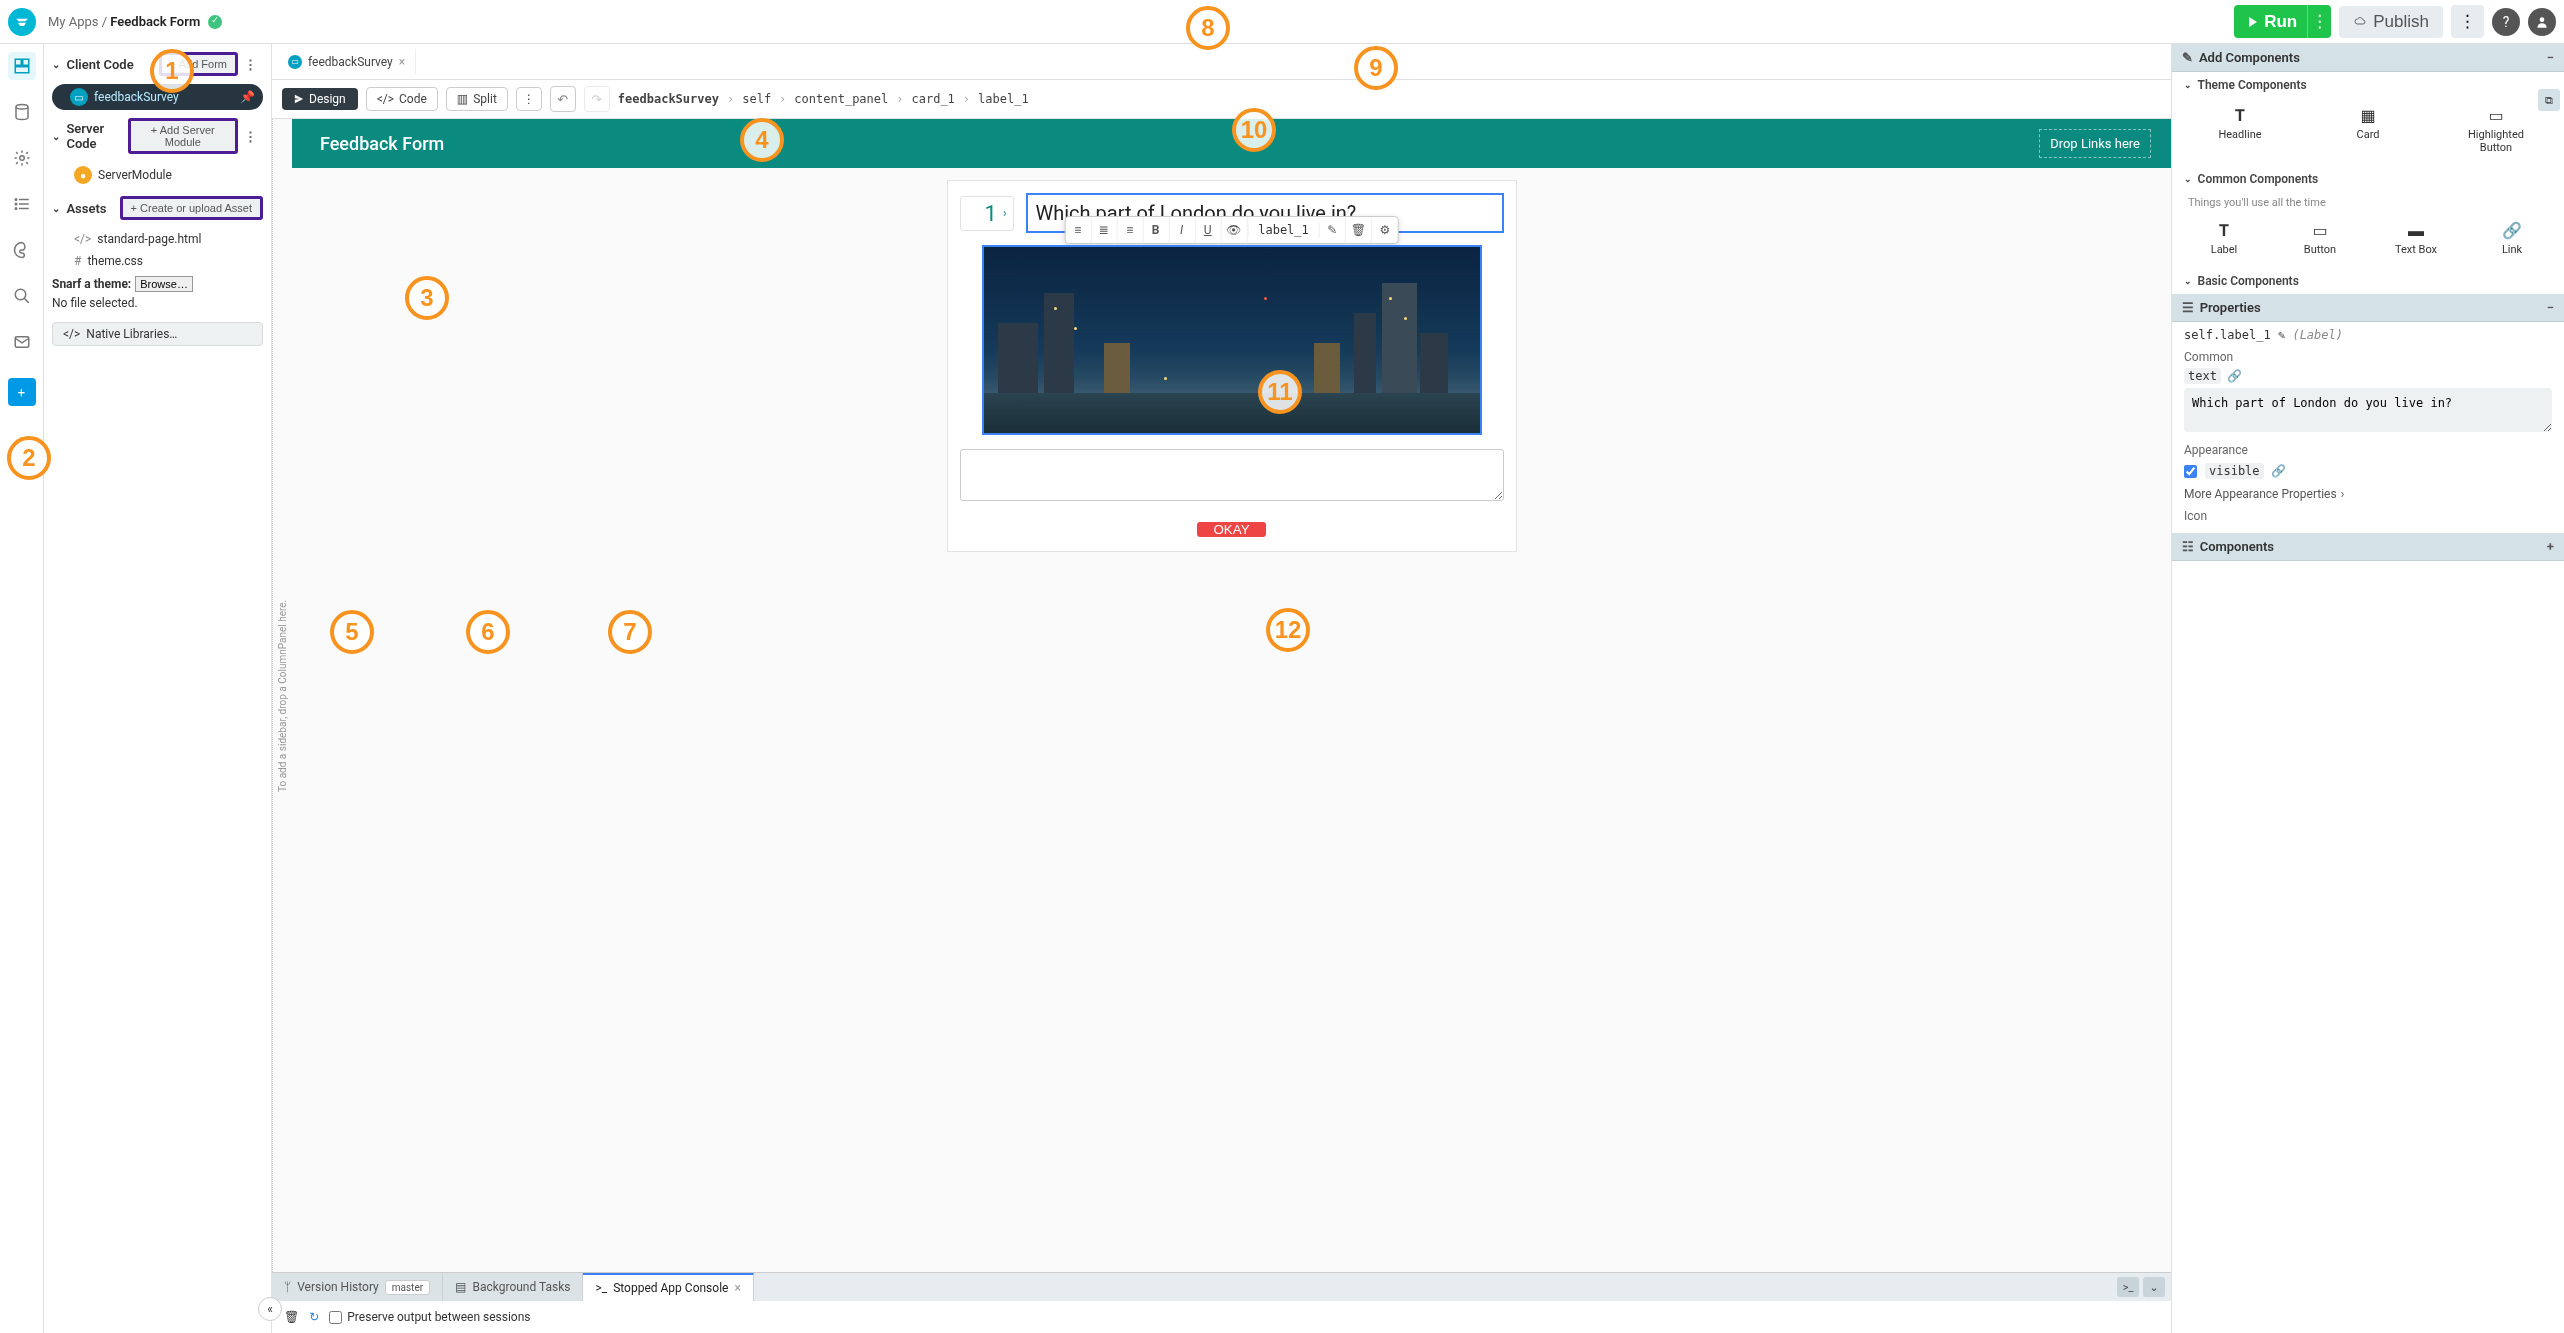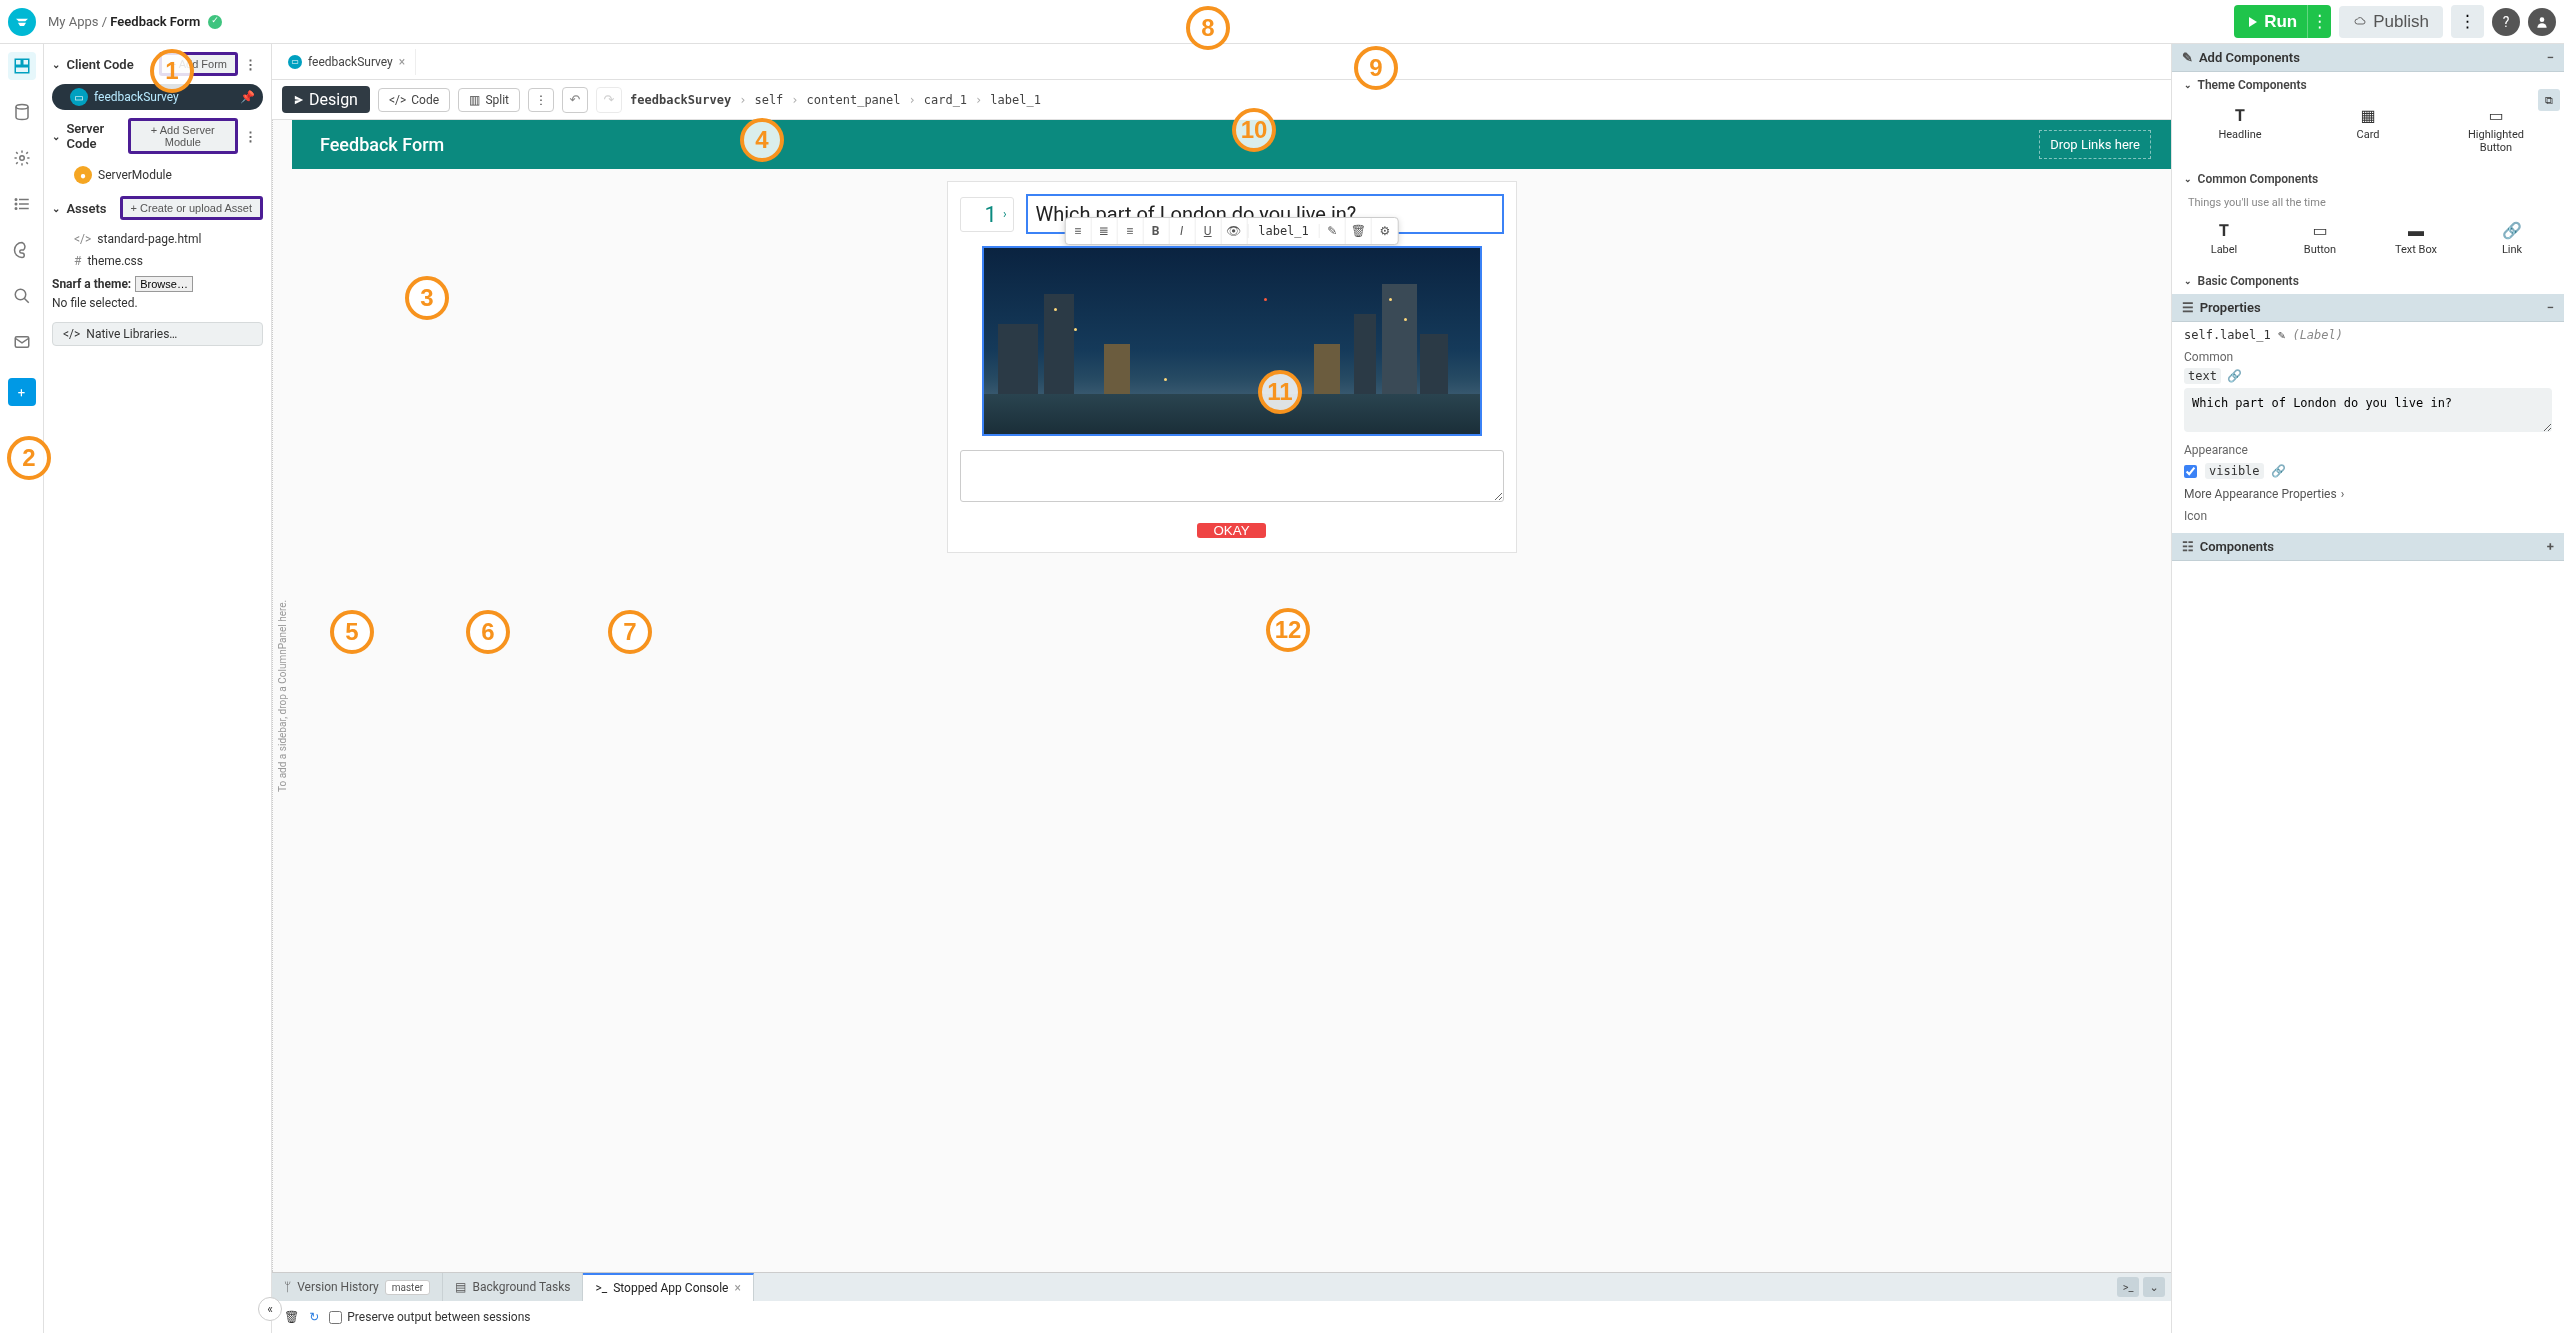--- a/index.html
+++ b/index.html
@@ -40,21 +40,21 @@
 .snarf { padding:4px 8px; font-size:12px; display:flex; align-items:center; gap:4px; flex-wrap:wrap;}
 .pill-btn { display:inline-flex; align-items:center; gap:6px; background:#eef1f2; border:1px solid #d6dadb; padding:4px 10px; border-radius:4px; font-size:12px; margin:8px; cursor:pointer;}
 .more-dots { padding:0 6px; color:#666; cursor:pointer;}
 
 
 .center { flex:1; display:flex; flex-direction:column; overflow:hidden; border-right:1px solid #e0e0e0;}
 .tabstrip { display:flex; align-items:center; height:36px; border-bottom:1px solid #e0e0e0; padding-left:6px;}
 .file-tab { display:flex; align-items:center; gap:6px; padding:6px 10px; font-size:12px; color:#444; border-right:1px solid #eee; background:#fff;}
 .file-tab .close{ color:#999; cursor:pointer;}
 .toolbar2 { display:flex; align-items:center; gap:8px; padding:6px 10px; border-bottom:1px solid #e0e0e0;}
-.seg-btn { background:#303b44; color:#fff; padding:4px 12px; border-radius:4px; font-size:16px; display:inline-flex; align-items:center; gap:5px;}
+.seg-btn { background:#303b44; color:#fff; padding:4px 12px; border-radius:4px; font-size:12px; display:inline-flex; align-items:center; gap:5px;}
 .seg-btn2{ background:#fff; border:1px solid #ccc; padding:4px 10px; border-radius:4px; font-size:12px; display:inline-flex; align-items:center; gap:5px; color:#444;}
 .undo-btn{ border:1px solid #ccc; border-radius:4px; width:26px; height:26px; display:flex;align-items:center;justify-content:center; color:#888;}
 .bc { font-family: ui-monospace, Menlo, Consolas, monospace; font-size:12px; color:#444; display:flex; gap:8px;}
 .bc .sep{ color:#aaa;}
 
 
 .design-outer{ flex:1; position:relative; overflow:auto; background:#fafafa; display:flex;}
 .sidebar-hint{ writing-mode: vertical-rl; transform: rotate(180deg); font-size:10px; color:#999; padding:4px; border-right:1px dotted #ccc; text-align:center;}
 .form-canvas{ flex:1; }
 .form-header{ background:#0b8a7f; color:#fff; display:flex; align-items:center; padding:10px 20px;}

